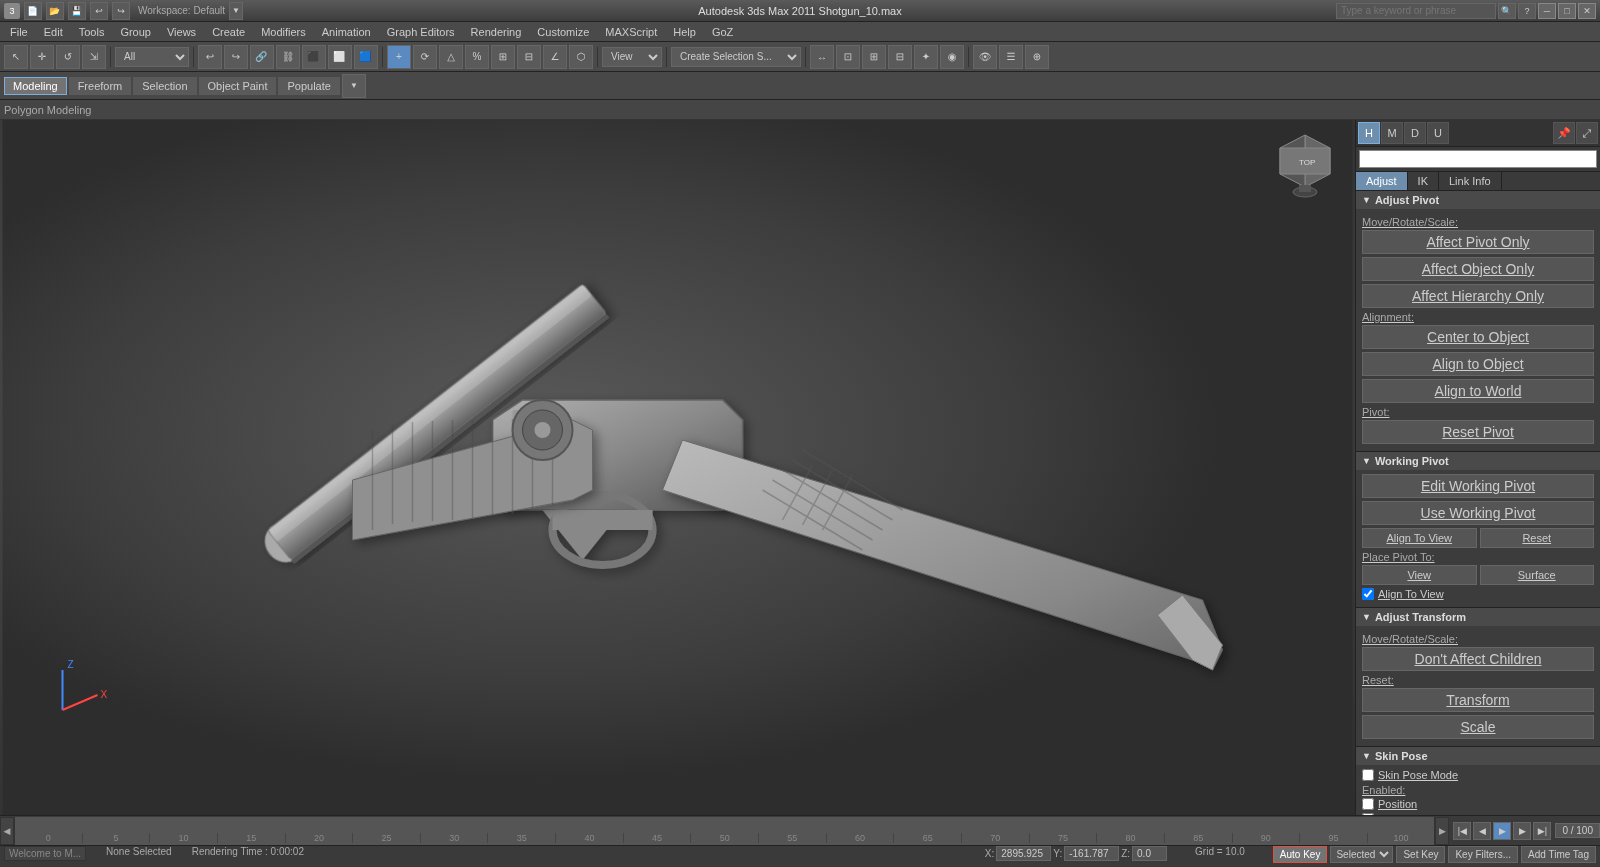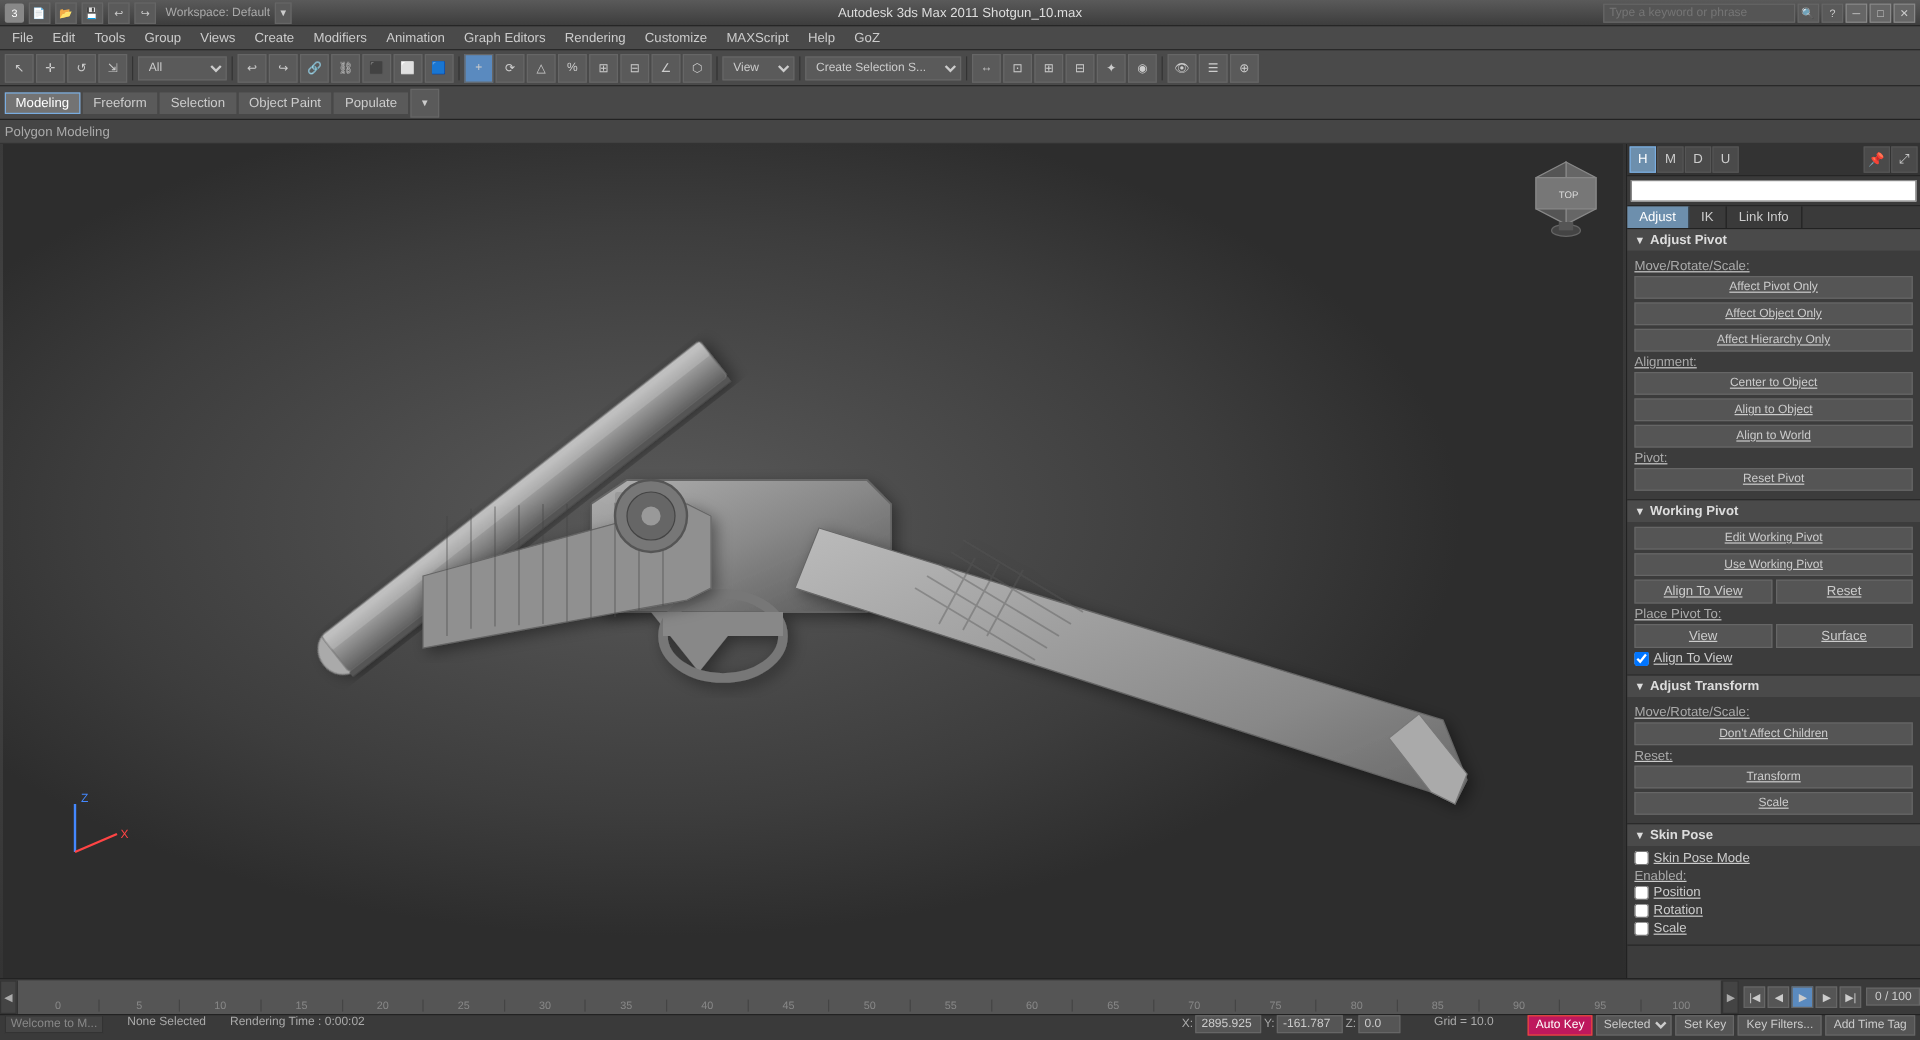--- a/index.html
+++ b/index.html
@@ -199,21 +199,21 @@
     .panel-btn {
       display: block;
       width: 100%;
       background: #555;
       border: 1px solid #666;
       color: #ccc;
       padding: 3px 6px;
       margin-bottom: 3px;
       cursor: pointer;
       text-align: center;
-      font-size: 10px;
+      font-size: 14px;
     }
     .panel-btn-row {
       display: flex;
       gap: 3px;
       margin-bottom: 3px;
     }
     .panel-btn-half {
       flex: 1;
       background: #555;
       border: 1px solid #666;
@@ -677,21 +677,21 @@
     <span class="coord-value">2895.925</span>
     <span class="coord-label">Y:</span>
     <span class="coord-value">-161.787</span>
     <span class="coord-label">Z:</span>
     <span class="coord-value" style="min-width:35px;">0.0</span>
   </div>
   <div style="margin-left:8px;">
     <span>Grid = 10.0</span>
   </div>
   <div style="margin-left:8px;display:flex;gap:3px;">
-    <button style="background:#be185d;border:1px solid #e74c3c;color:#fff;padding:1px 6px;font-size:10px;cursor:pointer;">Auto Key</button>
+    <button style="background:#737373;border:1px solid #e74c3c;color:#fff;padding:1px 6px;font-size:10px;cursor:pointer;">Auto Key</button>
     <select style="background:#555;border:1px solid #666;color:#ccc;font-size:10px;padding:1px;">
       <option>Selected</option>
     </select>
     <button style="background:#555;border:1px solid #666;color:#ccc;padding:1px 6px;font-size:10px;cursor:pointer;">Set Key</button>
     <button style="background:#555;border:1px solid #666;color:#ccc;padding:1px 6px;font-size:10px;cursor:pointer;">Key Filters...</button>
     <button style="background:#555;border:1px solid #666;color:#ccc;padding:1px 6px;font-size:10px;cursor:pointer;">Add Time Tag</button>
   </div>
 </div>
 
 </body></html>

